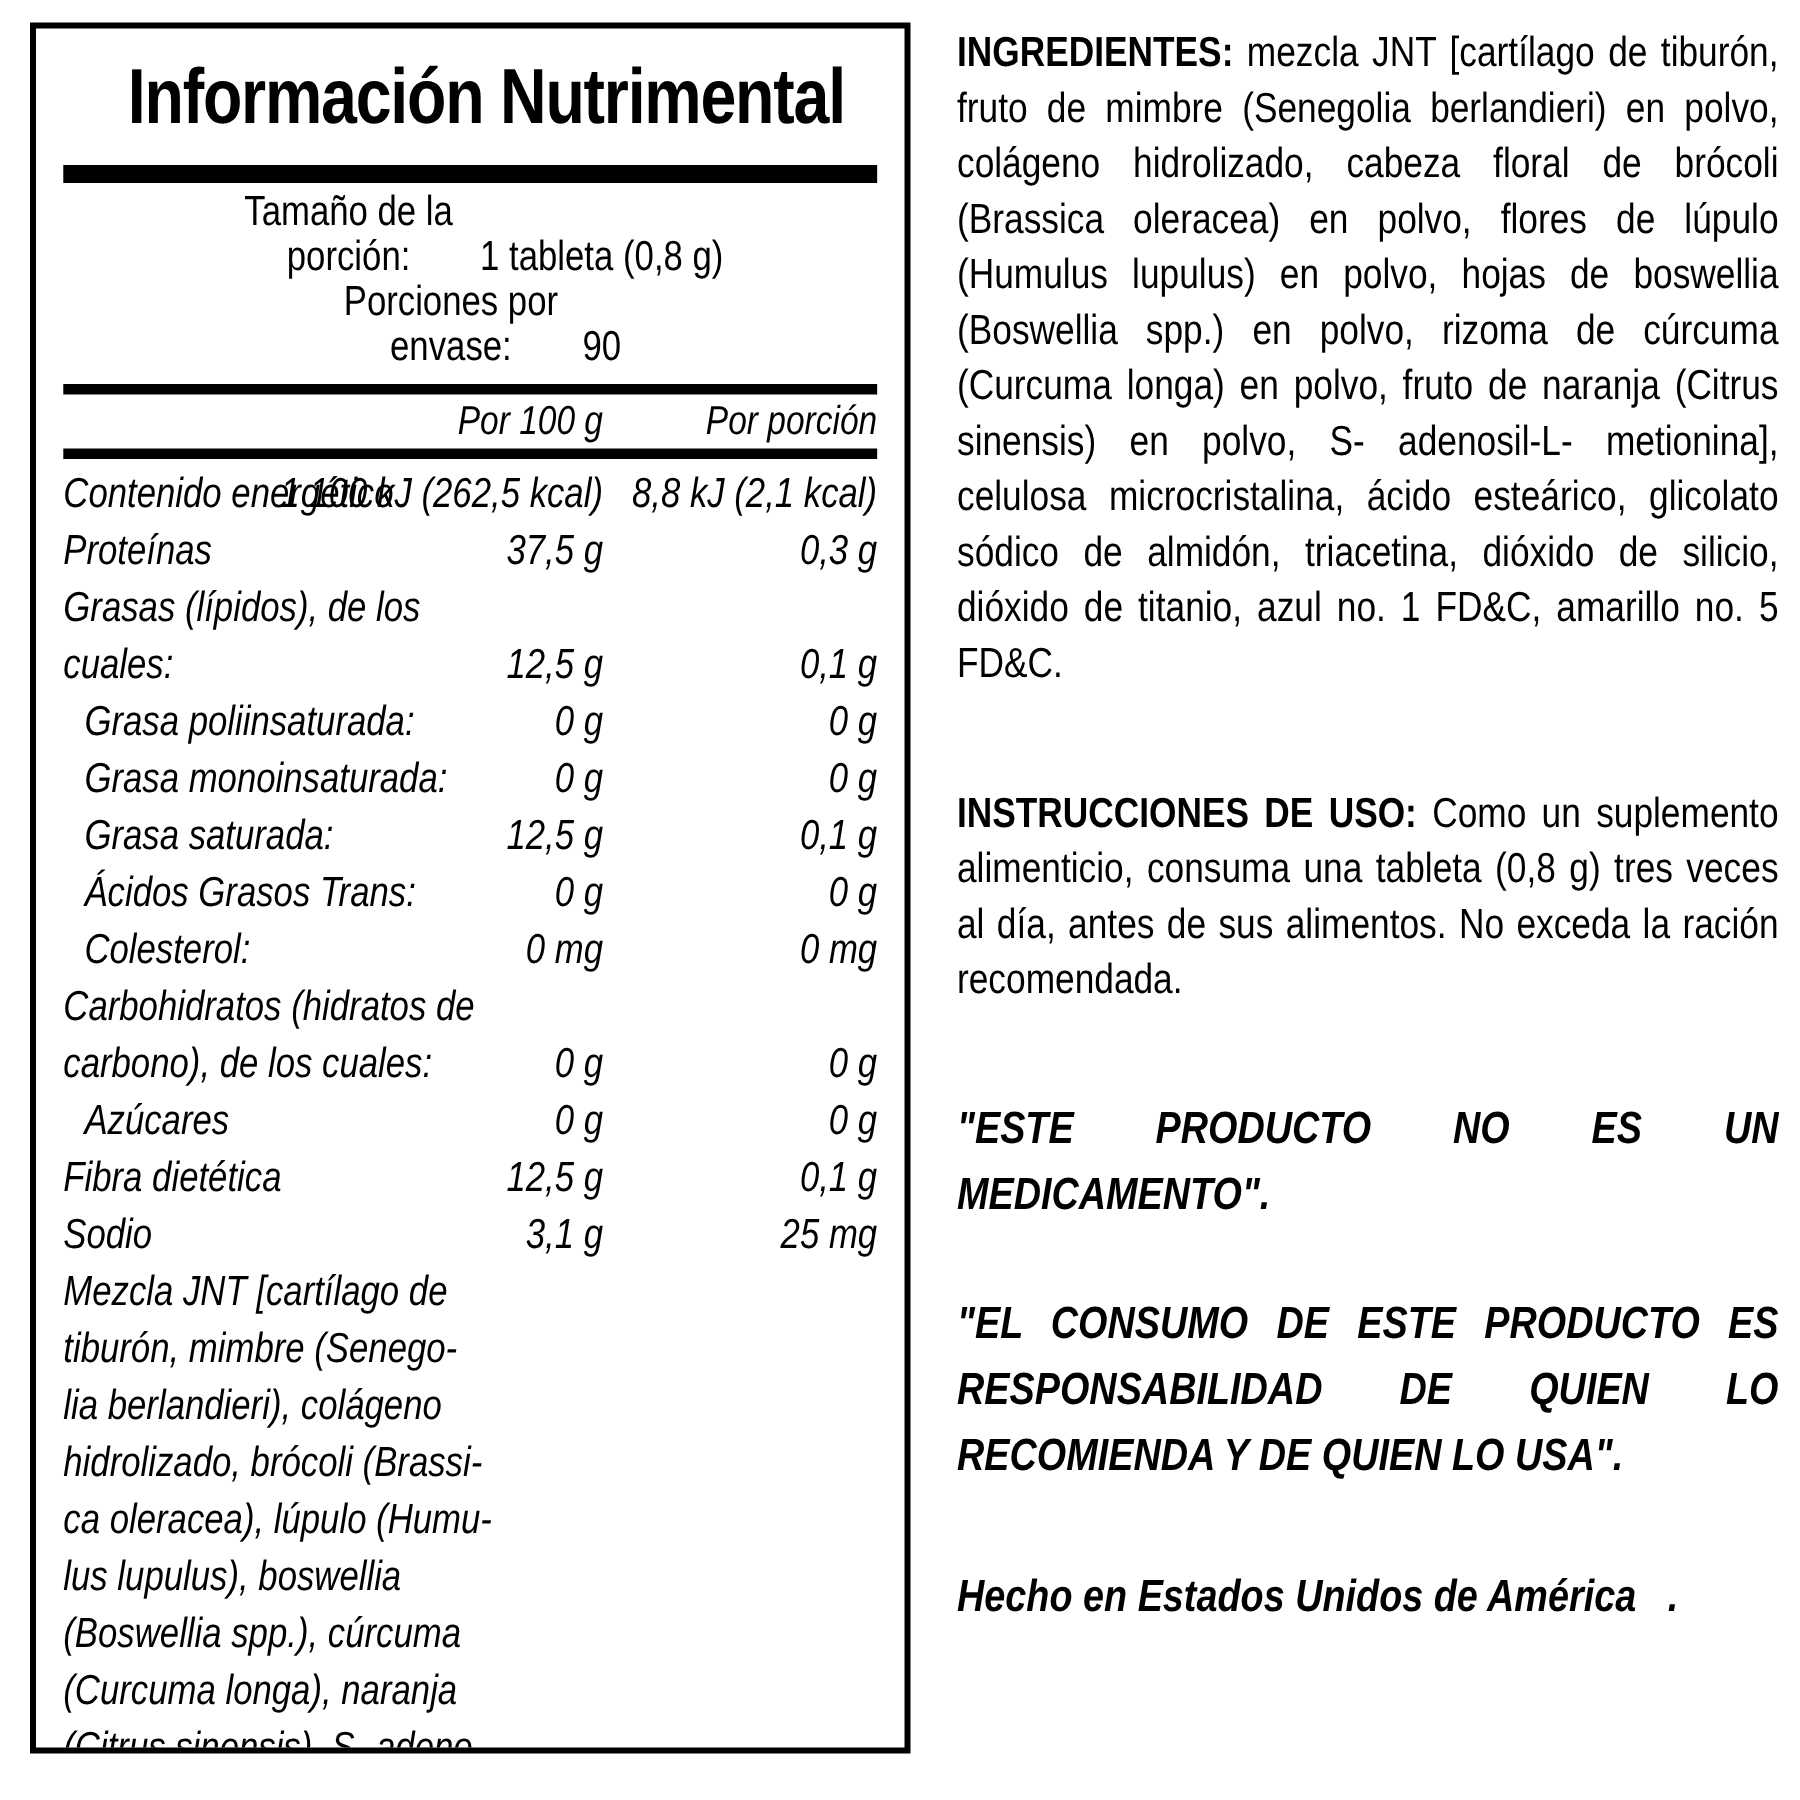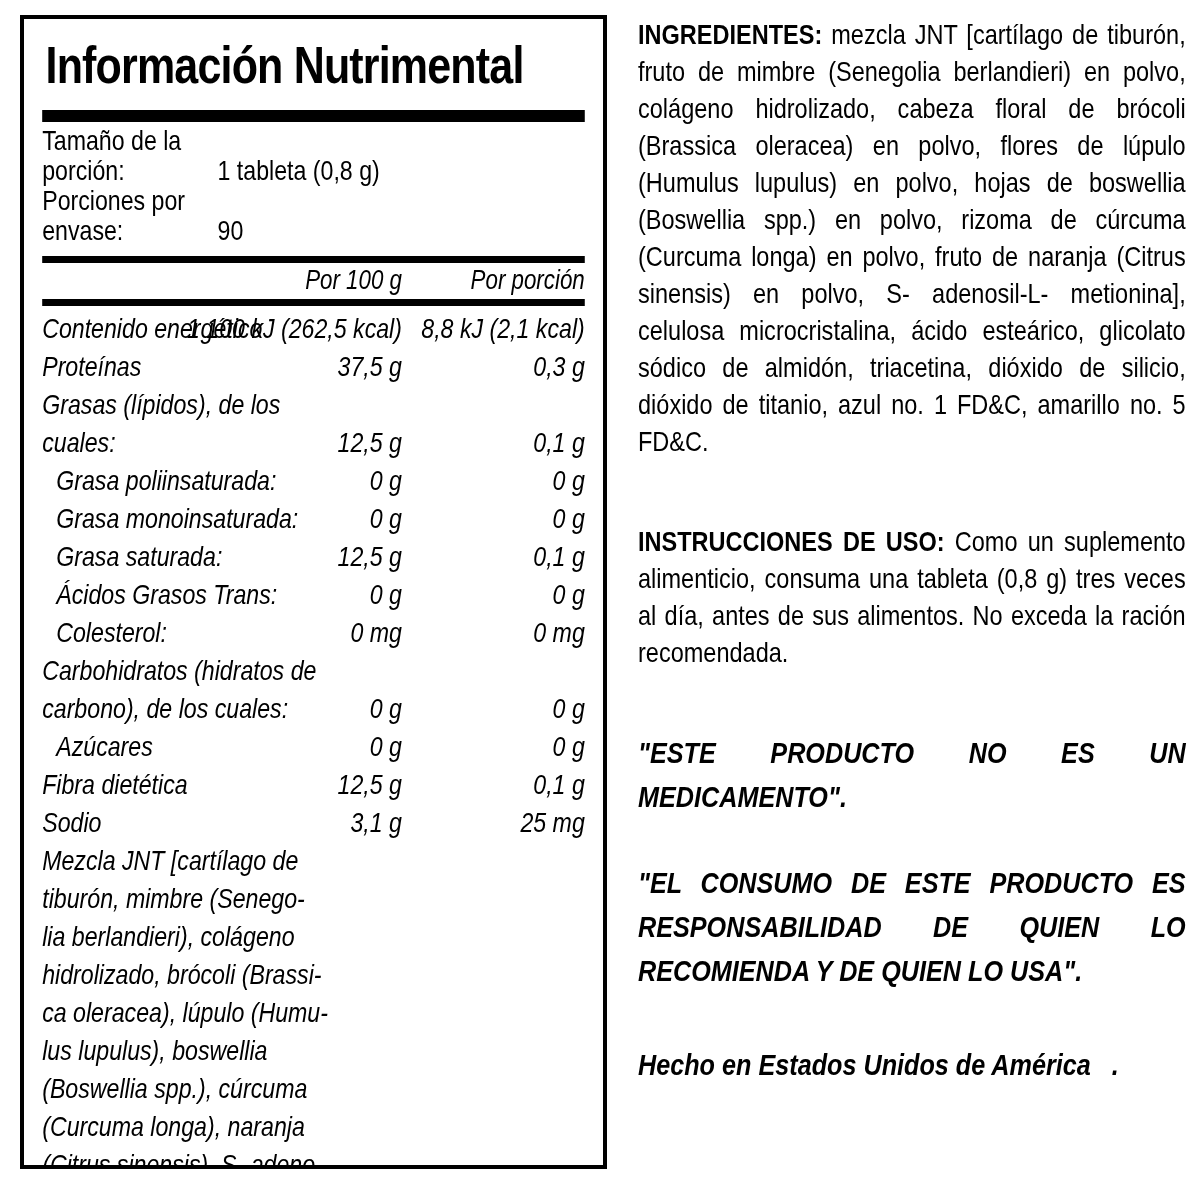--- a/index.html
+++ b/index.html
@@ -13,20 +13,21 @@
   }
 
   
   .nf-box {
     position: absolute;
     left: 20px; top: 15px;
     width: 579px; height: 1146px;
     border: 4px solid #000;
     background: #fff;
     overflow: hidden;
+    text-align: center;
   }
   .nf-scale {
     width: 700px;
     transform: scaleX(0.8271);
     transform-origin: left top;
   }
   .nf-title {
     margin: 16px 0 0 26px;
     font-size: 52px;
     line-height: 60px;

